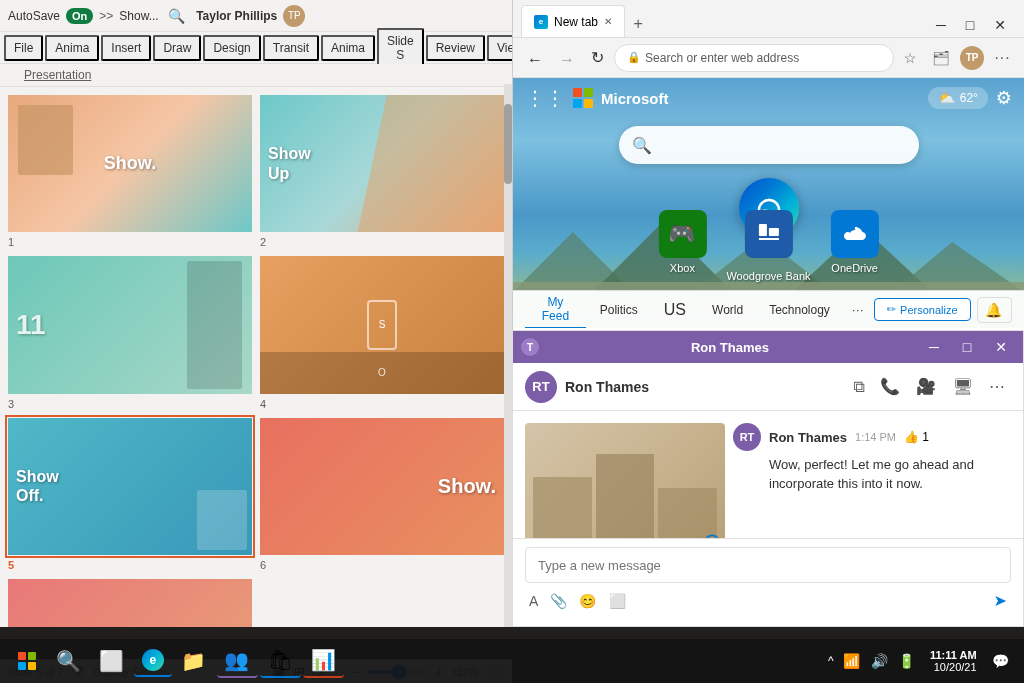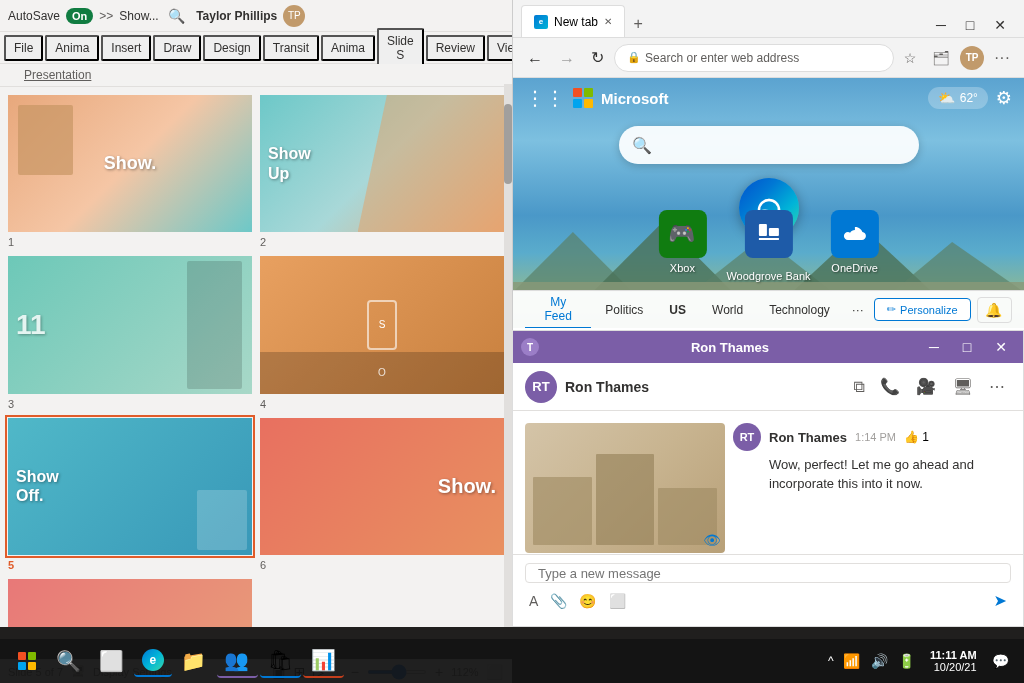--- a/index.html
+++ b/index.html
@@ -383,21 +383,21 @@
             <path d="M14 6c-2 0-3.8 1.1-4.8 2.7C8.5 8.3 7.8 8 7 8c-2.2 0-4 1.8-4 4s1.8 4 4 4h14c2.2 0 4-1.8 4-4 0-2-1.5-3.7-3.5-4C20.9 5.8 17.9 3 14.5 3c-.2 0-.3 0-.5 0z" fill="white"></path>
           </svg>
         </div>
         <span style="font-size:11px;color:white;text-shadow:1px 1px 2px rgba(0,0,0,0.5);">OneDrive</span>
       </div>
     </div>
 
     <div style="position:absolute;bottom:0;left:0;right:0;height:38px;background:rgba(255,255,255,0.95);display:flex;align-items:center;padding:0 12px;gap:2px;border-top:1px solid #ddd;">
       <button style="padding:4px 12px;font-size:12px;color:#0078d4;cursor:pointer;background:none;border:none;border-bottom:2px solid #0078d4;">My Feed</button>
       <button style="padding:4px 12px;font-size:12px;color:#323130;cursor:pointer;background:none;border:none;">Politics</button>
-      <button style="padding:4px 12px;font-size:12px;color:#323130;cursor:pointer;background:none;border:none;font-weight:bold;">US</button>
+      <button style="padding:4px 12px;font-size:16px;color:#323130;cursor:pointer;background:none;border:none;">US</button>
       <button style="padding:4px 12px;font-size:12px;color:#323130;cursor:pointer;background:none;border:none;">World</button>
       <button style="padding:4px 12px;font-size:12px;color:#323130;cursor:pointer;background:none;border:none;">Technology</button>
       <button style="padding:4px 8px;font-size:12px;color:#323130;cursor:pointer;background:none;border:none;">···</button>
       <div style="margin-left:auto;display:flex;align-items:center;gap:6px;">
         <button style="padding:4px 12px;border:1px solid #0078d4;border-radius:4px;background:white;color:#0078d4;font-size:11px;cursor:pointer;display:flex;align-items:center;gap:4px;">
           <span>✏</span>
           <span>Personalize</span>
         </button>
         <button style="padding:4px 8px;border:1px solid #ddd;border-radius:4px;background:none;cursor:pointer;font-size:14px;color:#323130;">🔔</button>
       </div>
@@ -452,21 +452,21 @@
         <span style="font-size:11px;color:#a19f9d;">1:14 PM</span>
         <span style="font-size:12px;">👍 1</span>
       </div>
       <div style="padding-left:36px;">
         <span style="font-size:13px;color:#323130;line-height:1.4;">Wow, perfect! Let me go ahead and incorporate this into it now.</span>
       </div>
     </div>
   </div>
 
   <div style="border-top:1px solid #e1dfdd;padding:8px 12px;">
-    <input type="text" style="width: 100%; height: 20px; border: 1px solid rgb(225, 223, 221); border-radius: 4px; padding: 4px 12px; font-size: 13px; color: rgb(161, 159, 157); background: white; outline: none;" placeholder="Type a new message">
+    <input type="text" style="width: 100%; height: 36px; border: 1px solid rgb(225, 223, 221); border-radius: 4px; padding: 4px 12px; font-size: 13px; color: rgb(161, 159, 157); background: white; outline: none;" placeholder="Type a new message">
     <div style="display:flex;align-items:center;padding:4px 0;gap:4px;">
       <button style="background:none;border:none;cursor:pointer;font-size:14px;color:#605e5c;padding:4px;">A</button>
       <button style="background:none;border:none;cursor:pointer;font-size:14px;color:#605e5c;padding:4px;">📎</button>
       <button style="background:none;border:none;cursor:pointer;font-size:14px;color:#605e5c;padding:4px;">😊</button>
       <button style="background:none;border:none;cursor:pointer;font-size:14px;color:#605e5c;padding:4px;">⬜</button>
       <button style="margin-left:auto;background:none;border:none;cursor:pointer;color:#0078d4;font-size:16px;padding:4px;">➤</button>
     </div>
   </div>
 </div>
 

